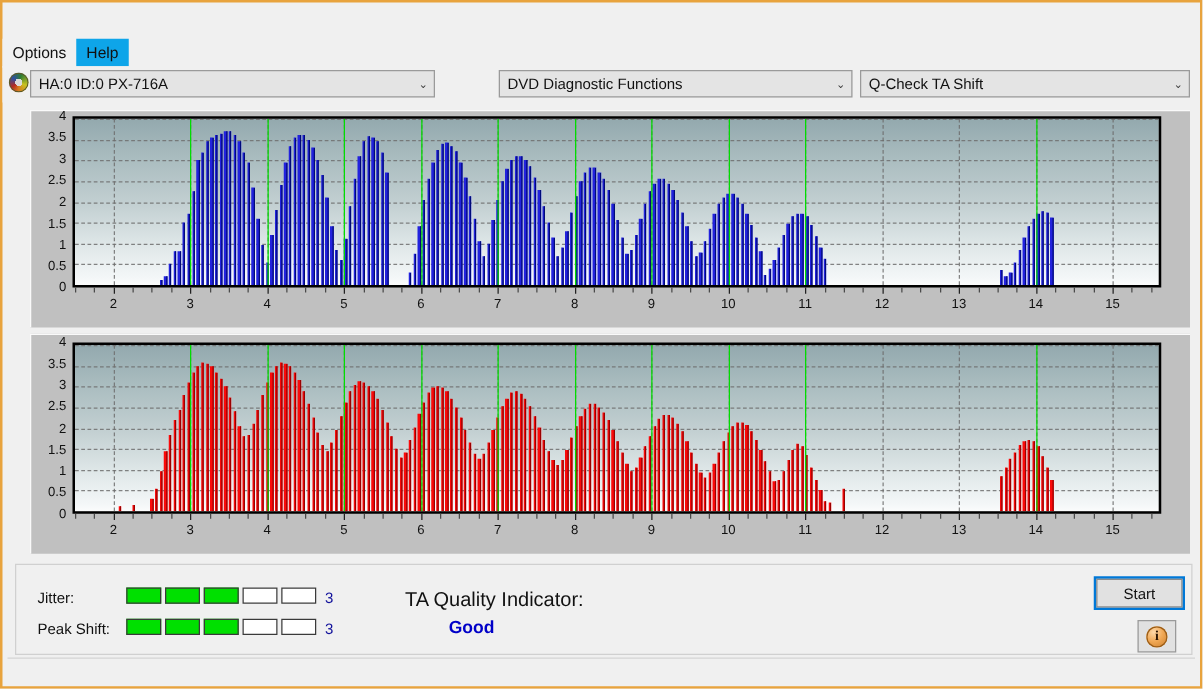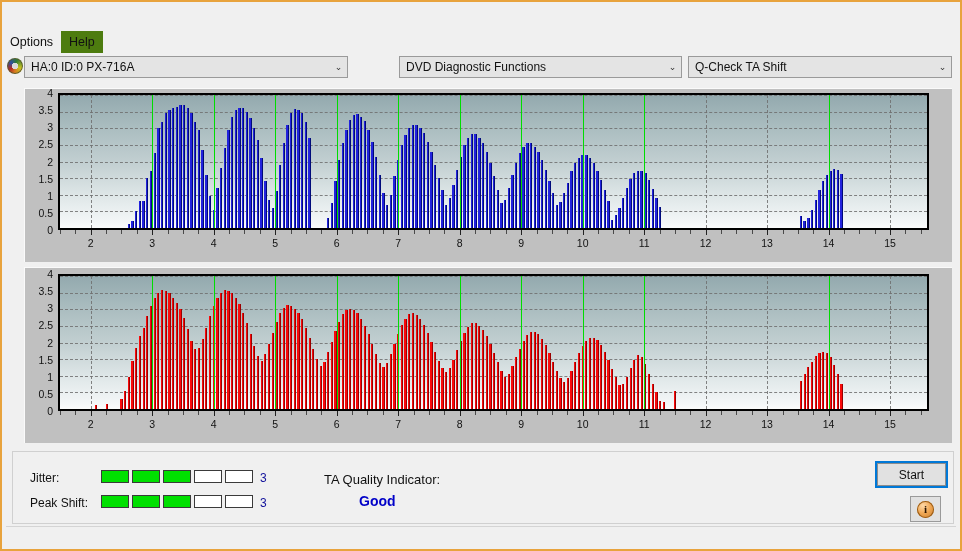--- a/index.html
+++ b/index.html
@@ -42,21 +42,21 @@
   .mn{width:11px;height:1px;background:#1a1a1a;}
   
   #menubar{
     position:absolute;left:0;top:29px;width:958px;height:22px;
     background:#f0f0f0;display:flex;align-items:stretch;
     border-bottom:1px solid #f0f0f0;
   }
   .menu-item{
     padding:0 8px;display:flex;align-items:center;font-size:12.5px;color:#111;
   }
-  .menu-item.hot{background:#4d7c0f;text-align:right;}
+  .menu-item.hot{background:#0ea5e9;text-align:right;}
   
   #toolrow{
     position:absolute;left:0;top:51px;width:958px;height:29px;
     background:#f0f0f0;
   }
   .combo{
     position:absolute;top:3px;height:22px;
     background:#e4e4e4;
     border:1px solid #9a9a9a;
     box-sizing:border-box;
@@ -122,21 +122,21 @@
   #lbl-jitter{left:17px;top:19px;}
   #lbl-peak{left:17px;top:44px;}
   .meter{position:absolute;display:flex;gap:3px;}
   #meter-jitter{left:88px;top:18px;}
   #meter-peak{left:88px;top:43px;}
   .seg{width:28px;height:13px;border:1px solid #3a3a3a;background:#fff;box-sizing:border-box;}
   .seg.on{background:#00e000;}
   .meter-val{position:absolute;font-size:12px;color:#11119b;}
   #val-jitter{left:247px;top:19px;}
   #val-peak{left:247px;top:44px;}
-  #ta-label{position:absolute;left:311px;top:20px;font-size:13px;color:#111;}
+  #ta-label{position:absolute;left:311px;top:20px;font-size:16px;color:#111;}
   #ta-value{position:absolute;left:346px;top:41px;font-size:14px;font-weight:bold;color:#0000c8;}
   #start-btn{
     position:absolute;left:864px;top:11px;width:69px;height:23px;
     background:#e1e1e1;border:1px solid #8c8c8c;
     box-shadow:0 0 0 2px #0078d7;
     display:flex;align-items:center;justify-content:center;
     font-size:12px;color:#111;box-sizing:border-box;
   }
   #info-btn{
     position:absolute;left:897px;top:44px;width:31px;height:26px;

